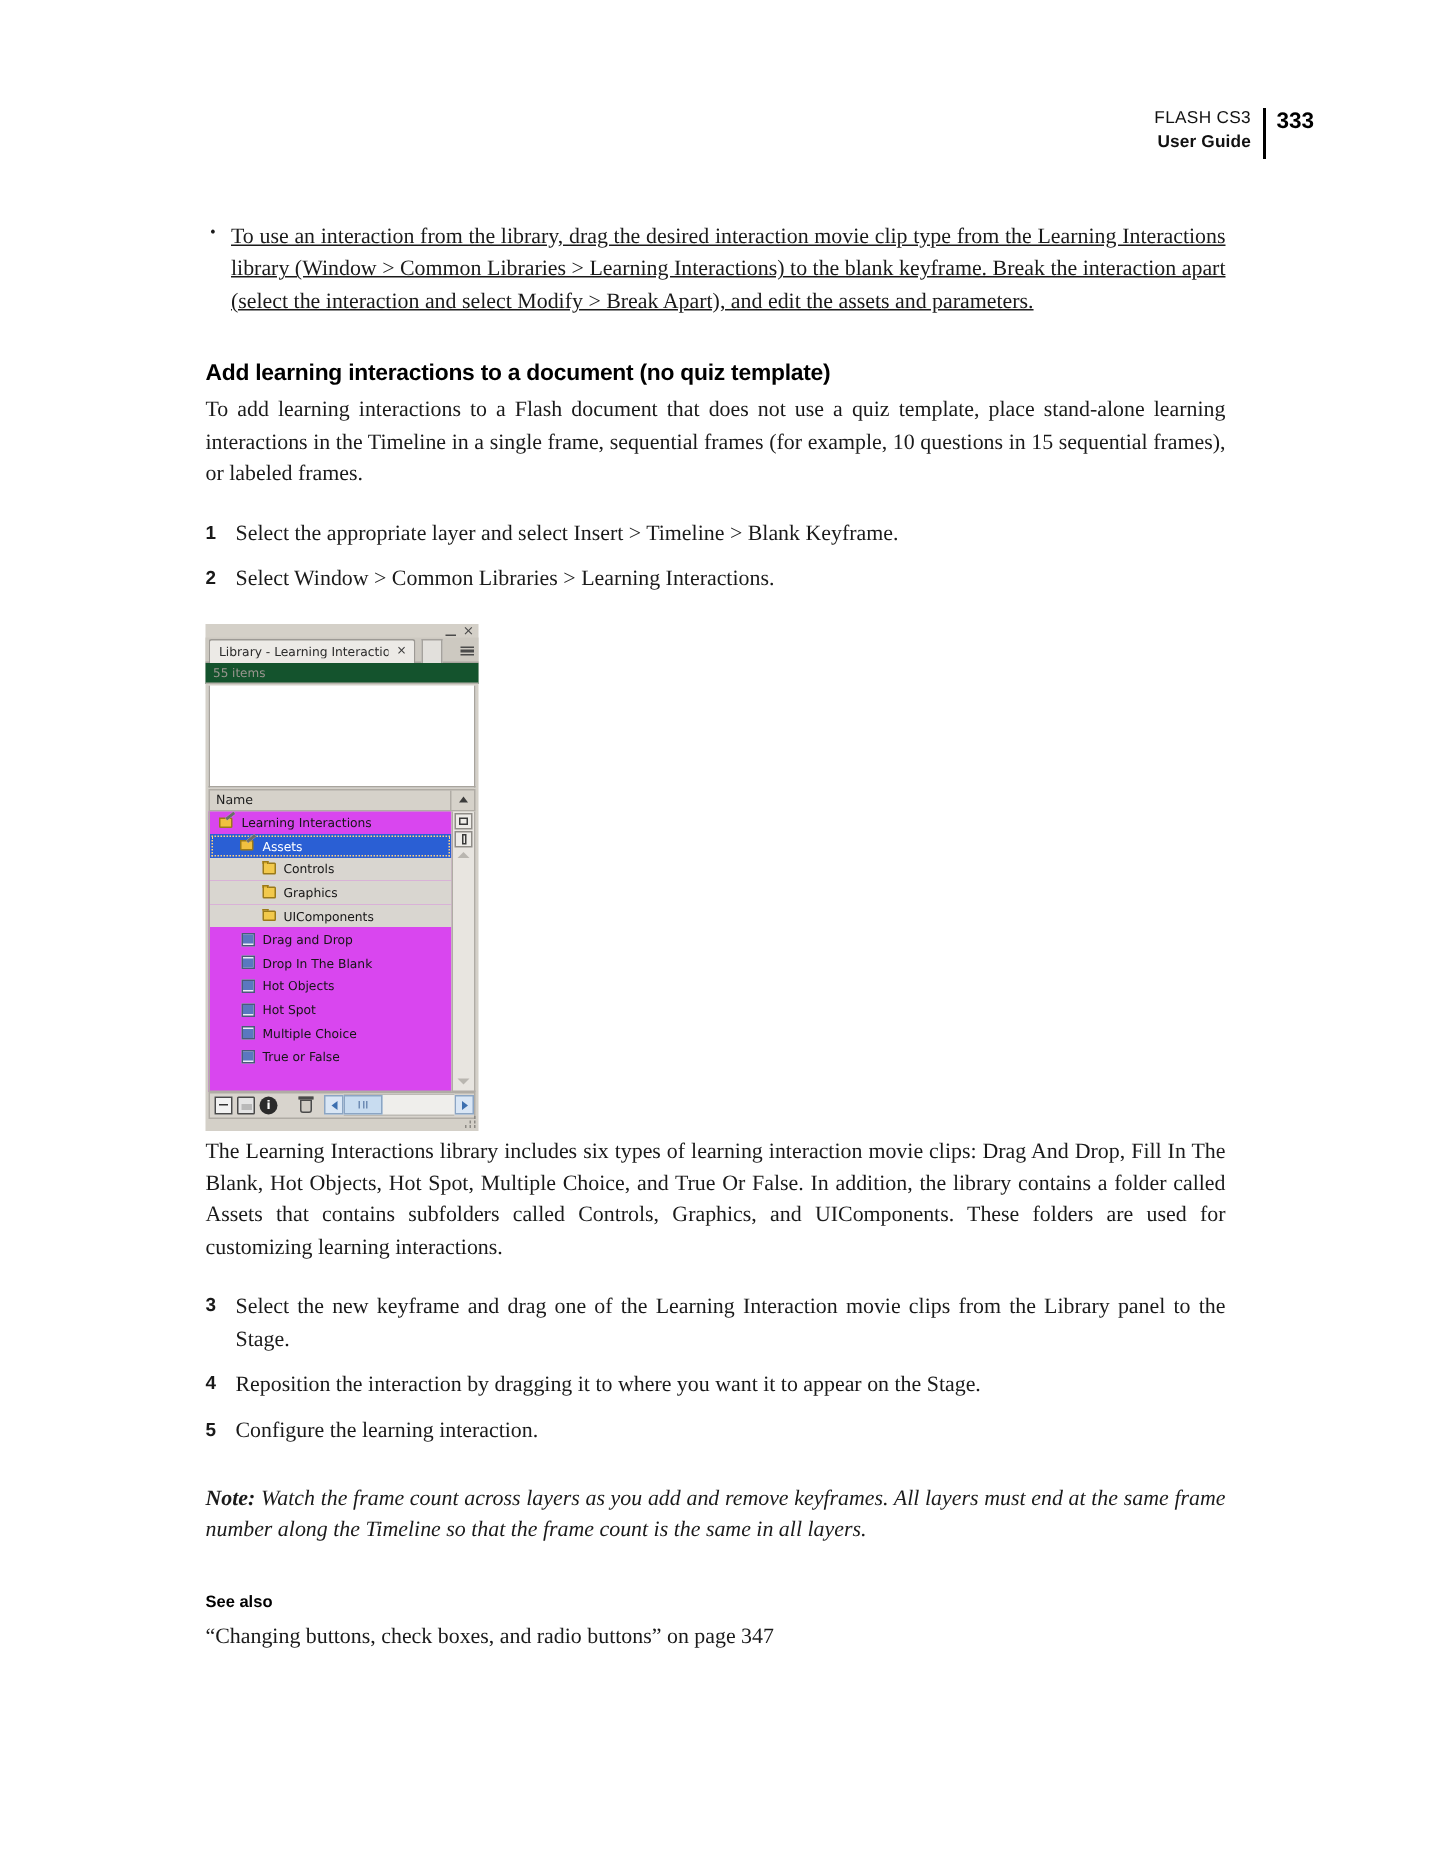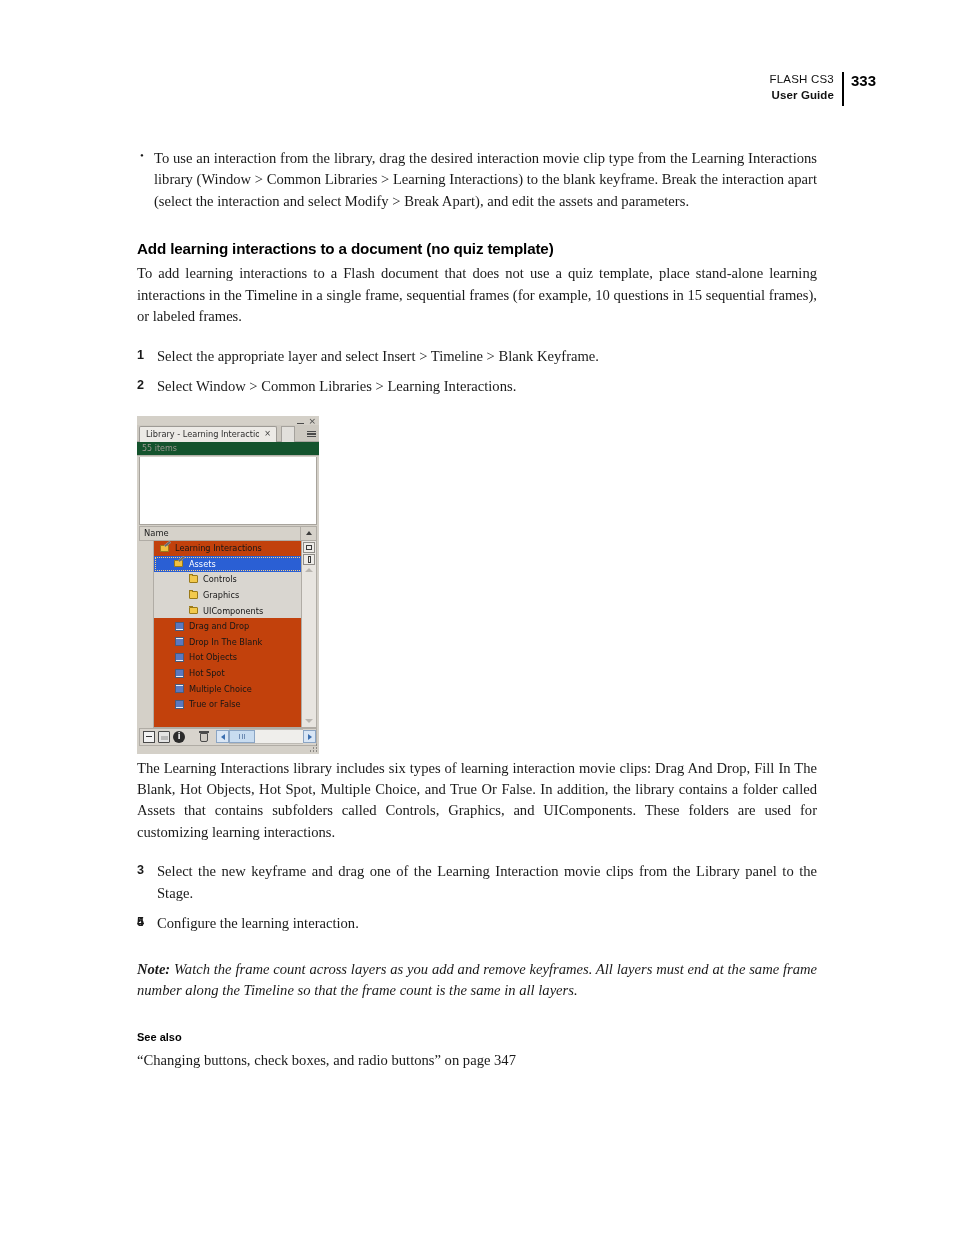--- a/index.html
+++ b/index.html
@@ -68,20 +68,21 @@
     font-size: 14.6px;
     line-height: 1.47;
     margin: 0;
     text-align: justify;
   }
 
   .bullet-list {
     list-style: none;
     margin: 0 0 0 0;
     padding: 0;
+    text-decoration: underline;
   }
   .bullet-item {
     position: relative;
     padding-left: 17px;
     margin-bottom: 2px;
   }
   .bullet-item::before {
     content: "\2022";
     position: absolute;
     left: 3px;
@@ -302,24 +303,24 @@
   .col-sort i {
     width: 0; height: 0;
     border-left: 3px solid transparent;
     border-right: 3px solid transparent;
     border-bottom: 4px solid #3c3c3c;
   }
 
   
   .tree {
     position: absolute;
-    left: 16px; top: 125px;
+    left: 2px; top: 125px;
     width: 162px;
     height: 187px;
-    background: #c2410c;
+    background: #d946ef;
     border: 1px solid #b0aca5;
     border-right: none;
     border-top: none;
     box-sizing: border-box;
     overflow: hidden;
   }
   .row {
     height: 15.6px;
     display: flex;
     align-items: center;
@@ -765,20 +766,21 @@
 
   <p class="body-para">The Learning Interactions library includes six types of learning interaction movie clips: Drag And Drop, Fill In The Blank, Hot Objects, Hot Spot, Multiple Choice, and True Or False. In addition, the library contains a folder called Assets that contains subfolders called Controls, Graphics, and UIComponents. These folders are used for customizing learning interactions.</p>
 
   <ol class="steps">
     <li>
       <span class="num">3</span>
       <span>Select the new keyframe and drag one of the Learning Interaction movie clips from the Library panel to the Stage.</span>
     </li>
     <li>
       <span class="num">4</span>
+      <span>Reposition the interaction by dragging it to where you want it to appear on the Stage.</span>
     </li>
     <li>
       <span class="num">5</span>
       <span>Configure the learning interaction.</span>
     </li>
   </ol>
 
   <p class="note-para">
     <span class="note-label">Note:</span><span> Watch the frame count across layers as you add and remove keyframes. All layers must end at the same frame number along the Timeline so that the frame count is the same in all layers.</span>
   </p>

